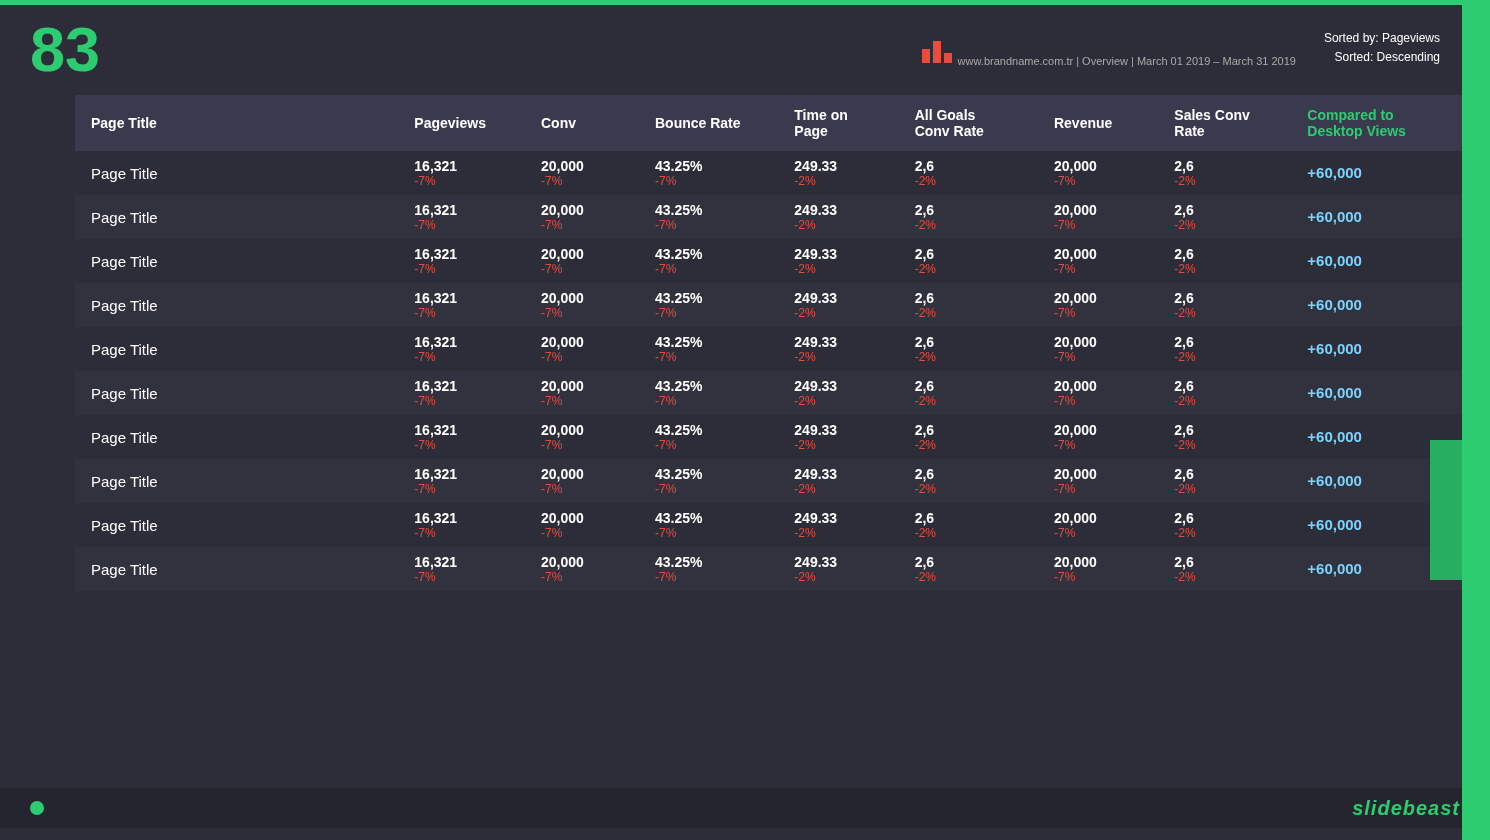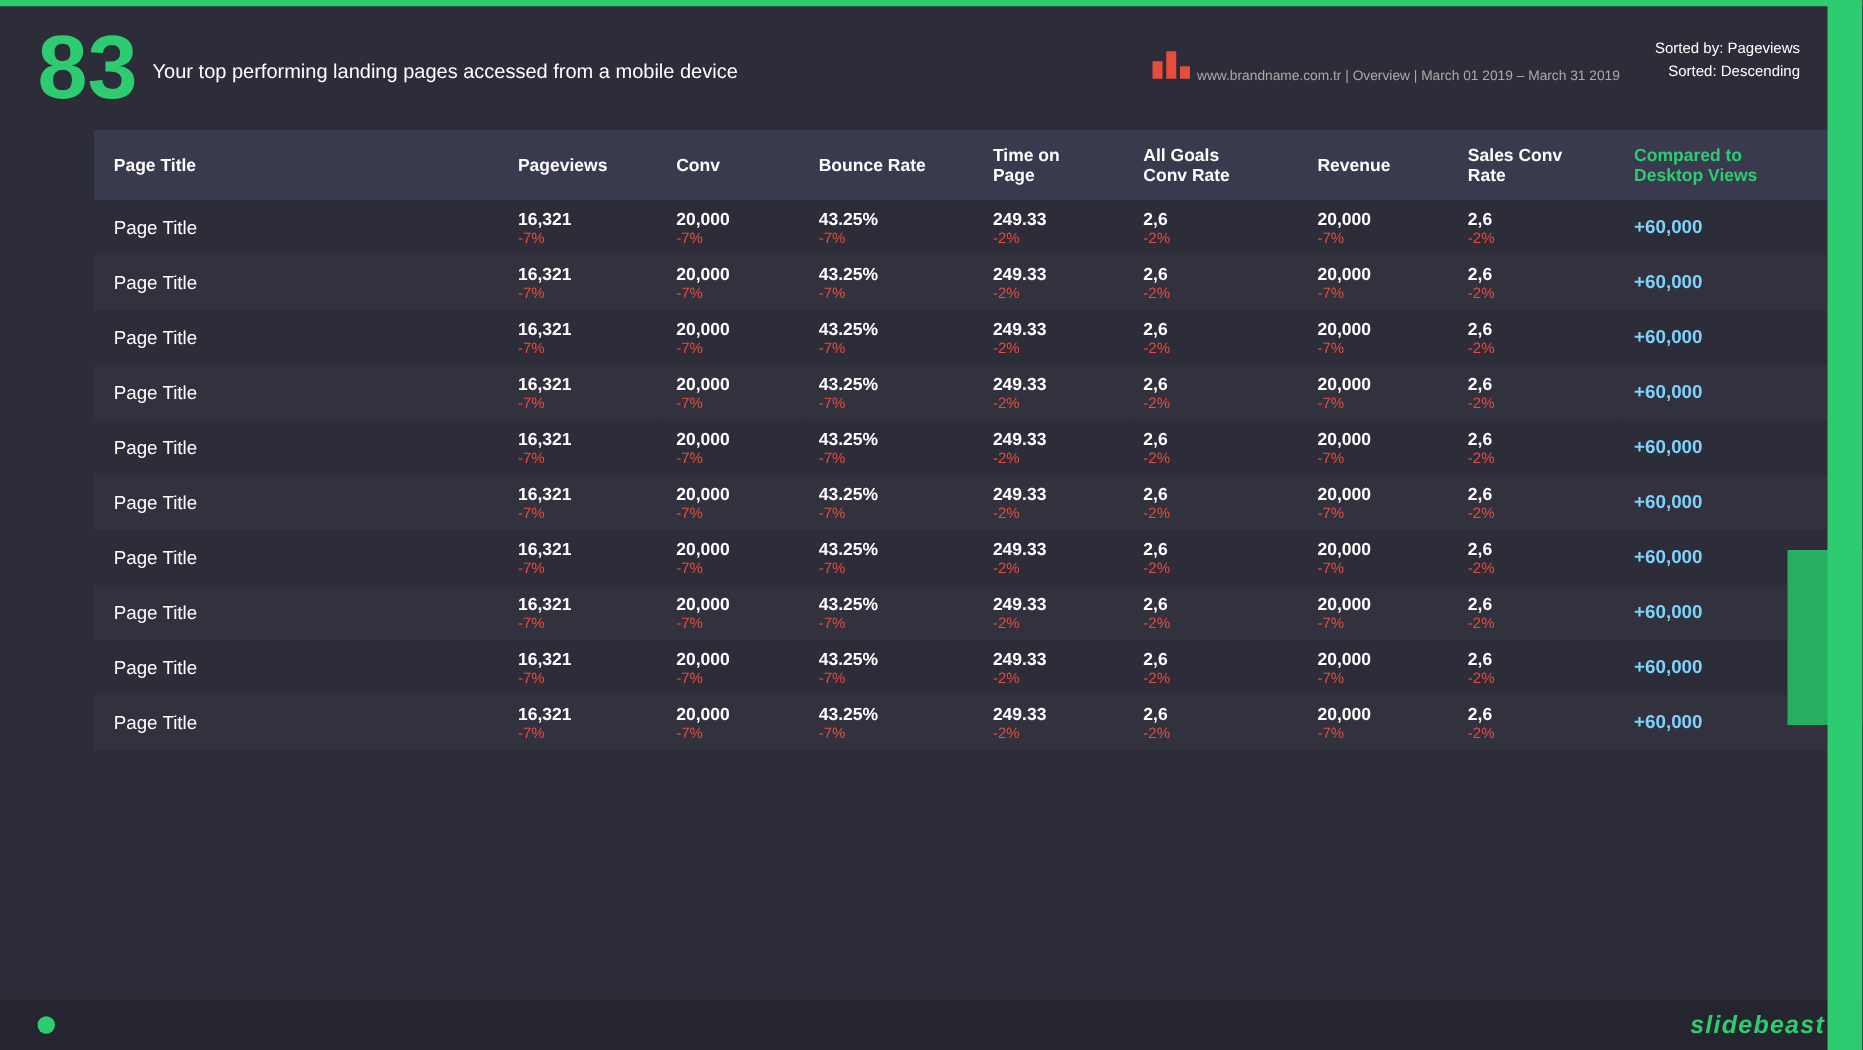--- a/index.html
+++ b/index.html
@@ -50,21 +50,21 @@
       justify-content: space-between;
     }
 
     .header-left {
       display: flex;
       align-items: center;
       gap: 12px;
     }
 
     .big-number {
-      font-size: 72px;
+      font-size: 63px;
       font-weight: 900;
       color: #2ecc71;
       line-height: 1;
       margin-top: -5px;
     }
 
     .title-block {
       display: flex;
       flex-direction: column;
       justify-content: center;
@@ -199,21 +199,21 @@
 
     .compare-value {
       color: #7dd3fc;
       font-size: 15px;
       font-weight: 700;
     }
 
     
     .bottom-bar {
       position: absolute;
-      bottom: 0;
+      bottom: 12px;
       left: 0;
       right: 0;
       height: 40px;
       background-color: #252530;
       display: flex;
       align-items: center;
       justify-content: space-between;
       padding: 0 30px;
     }
 
@@ -244,21 +244,20 @@
 
 <div class="page-wrapper">
   <div class="top-green-bar"></div>
   <div class="right-accent"></div>
   <div class="right-accent-mid"></div>
 
   <div class="header">
     <div class="header-left">
       <div class="big-number">83</div>
       <div class="title-block">
-        <div class="sub-title">Your top performing landing pages accessed from a mobile device</div>
       </div>
     </div>
     <div class="header-right">
       <div class="chart-icon">
         <span></span>
           <span></span>
           <span></span>
       </div>
       <div class="site-info">www.brandname.com.tr | Overview | March 01 2019 – March 31 2019</div>
       <div class="sorted-info">

